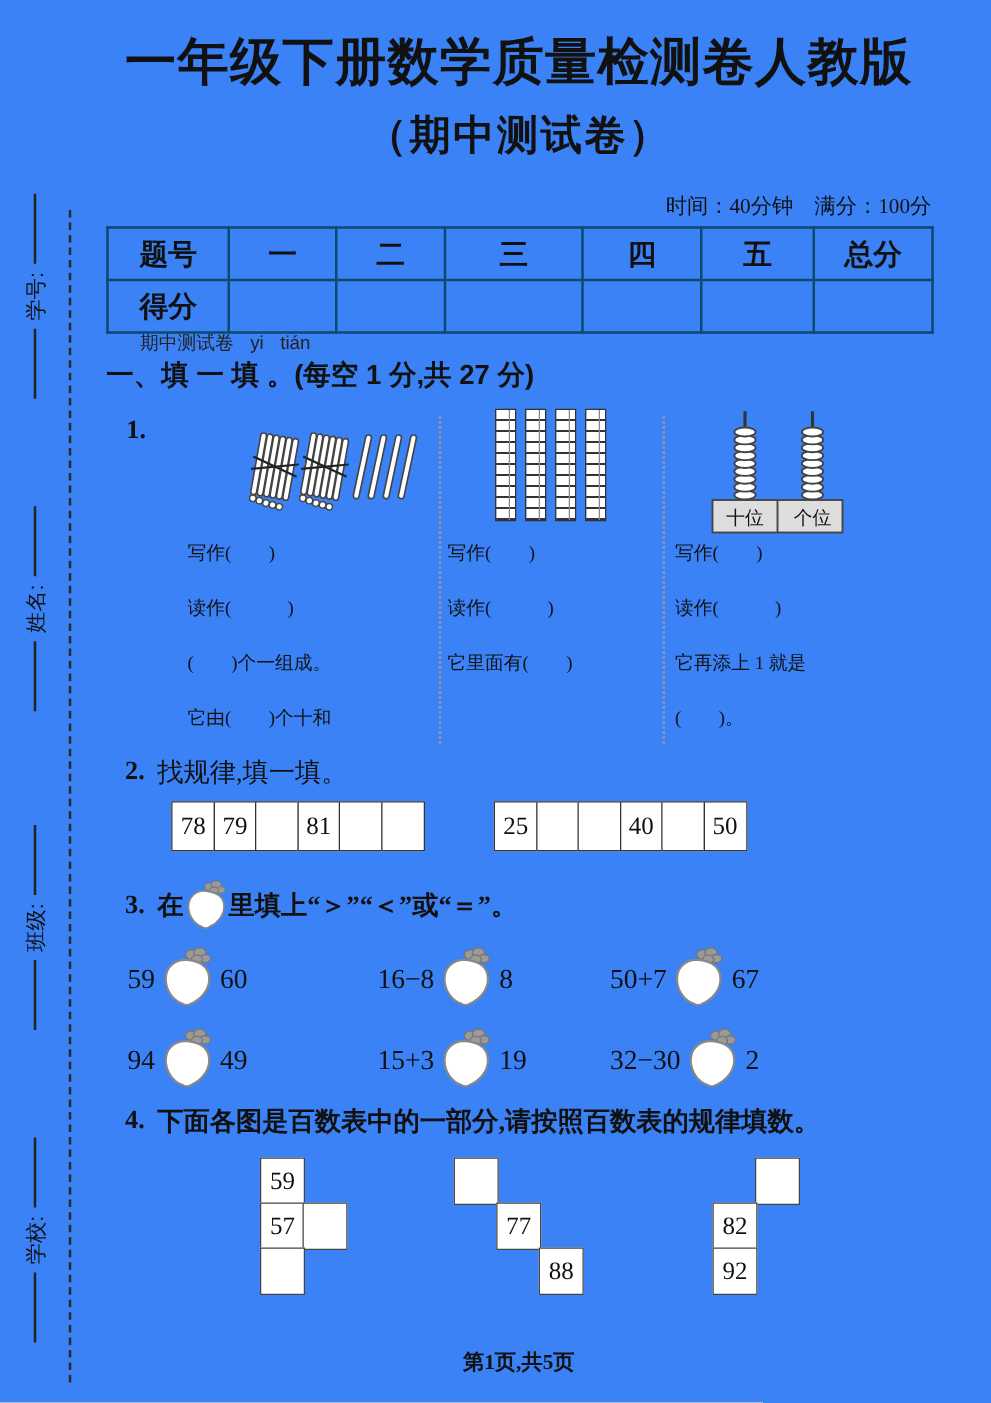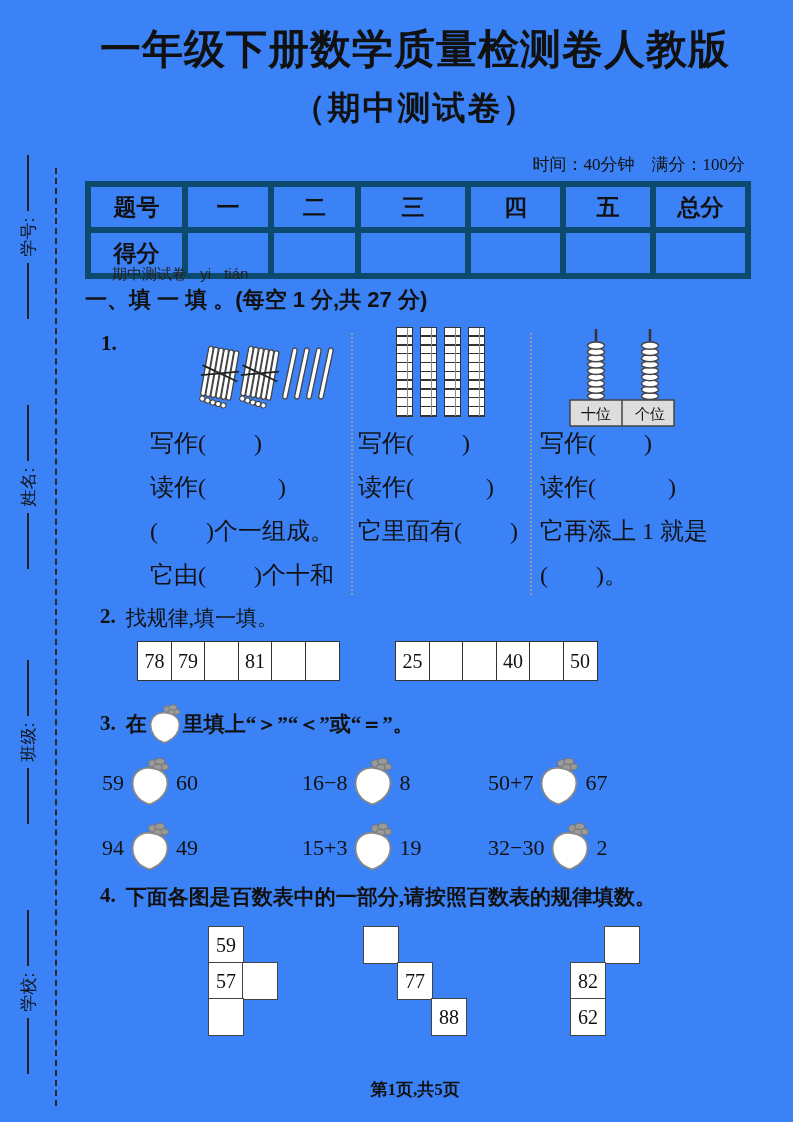--- a/index.html
+++ b/index.html
@@ -8,41 +8,41 @@
 
   
   .title{position:absolute;left:85px;width:660px;top:22px;text-align:center;
          font-size:41px;font-weight:700;letter-spacing:1px;}
   .subtitle{position:absolute;left:85px;width:660px;top:86px;text-align:center;
             font-size:33px;font-weight:600;letter-spacing:2px;}
   .meta{position:absolute;right:48px;top:153px;font-size:17px;}
 
   
   table.score{position:absolute;left:85px;top:181px;border-collapse:collapse;table-layout:fixed;}
-  table.score td{border:6px solid #0c4a6e;height:40px;text-align:center;vertical-align:middle;
+  table.score td{border:2px solid #0c4a6e;height:40px;text-align:center;vertical-align:middle;
                  font-family:"Liberation Sans",sans-serif;font-weight:700;font-size:23px;padding:0;margin-top:44px;}
 
   
   .dashline{position:absolute;left:55px;top:168px;height:938px;border-left:2px dashed #2a2a2a;}
   .vfield{position:absolute;left:-54px;width:164px;height:26px;display:flex;align-items:center;
           justify-content:center;gap:7px;transform:rotate(-90deg);
           font-family:"Liberation Sans",sans-serif;font-size:17px;white-space:nowrap;}
   .vfield .blank{width:56px;height:0;border-bottom:2px solid #222;}
 
   
   .pinyin{position:absolute;left:112px;top:265px;font-family:"Liberation Sans",sans-serif;
           font-size:15px;word-spacing:9px;color:#222;}
   .sechead{position:absolute;left:85px;top:285px;font-family:"Liberation Sans",sans-serif;
            font-weight:700;font-size:22px;}
 
   
   .qnum{font-weight:700;margin-right:10px;}
   .q1num{position:absolute;left:101px;top:331px;font-size:21px;font-weight:700;}
   .dotsep{position:absolute;top:333px;height:262px;border-left:2px dotted #999;}
-  .q1col{position:absolute;top:421px;font-size:24px;line-height:44px;white-space:nowrap;}
+  .q1col{position:absolute;top:421px;font-size:15px;line-height:44px;white-space:nowrap;}
   .q1col p{margin:0;}
   .sticksimg{position:absolute;left:193px;top:338px;}
   .rodsimg{position:absolute;left:396px;top:327px;display:flex;gap:7px;}
   .rod{position:relative;width:15px;height:88px;border:1.5px solid #333;background:
        repeating-linear-gradient(to bottom,#ffffff 0 7.4px,#333 7.4px 8.8px);}
   .rod:after{content:"";position:absolute;left:10px;top:0;bottom:0;border-left:1px solid #888;}
   .abacusimg{position:absolute;left:560px;top:326px;}
   .bnd rect,.loose rect{fill:#fff;stroke:#444;stroke-width:1.3;}
   .tie{stroke:#222;stroke-width:1.8;fill:none;}
   .bnd circle{fill:#fff;stroke:#444;stroke-width:1.1;}
@@ -331,18 +331,18 @@
     <div class="qcell" style="left:0;top:72px"></div>
   </div>
   <div class="qfig" style="left:363px;top:926px">
     <div class="qcell" style="left:0;top:0"></div>
     <div class="qcell" style="left:34px;top:36px">77</div>
     <div class="qcell" style="left:68px;top:72px">88</div>
   </div>
   <div class="qfig" style="left:570px;top:926px">
     <div class="qcell" style="left:34px;top:0"></div>
     <div class="qcell" style="left:0;top:36px">82</div>
-    <div class="qcell" style="left:0;top:72px">62</div>
+    <div class="qcell" style="left:0;top:72px">92</div>
   </div>
 
   <div class="footer">第1页,共5页</div>
 
 </div>
 
 </body></html>

